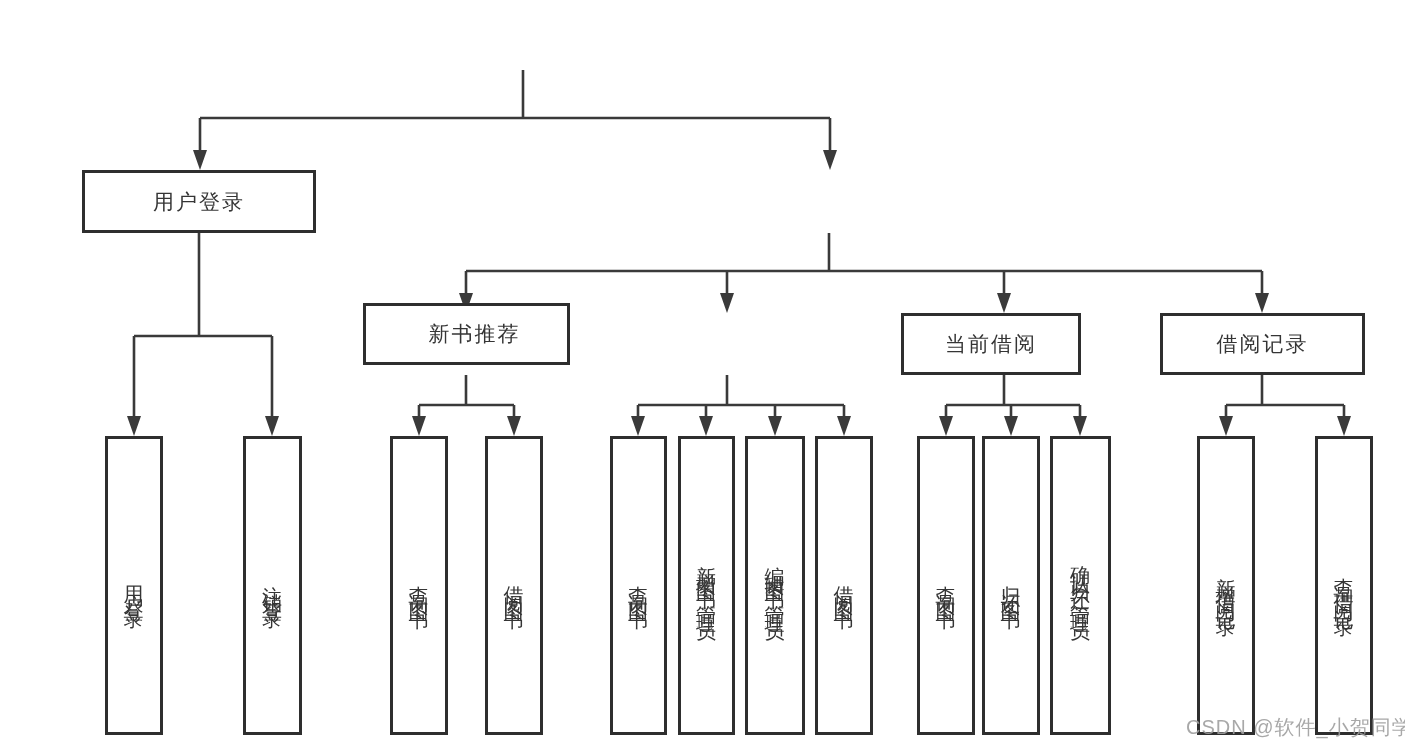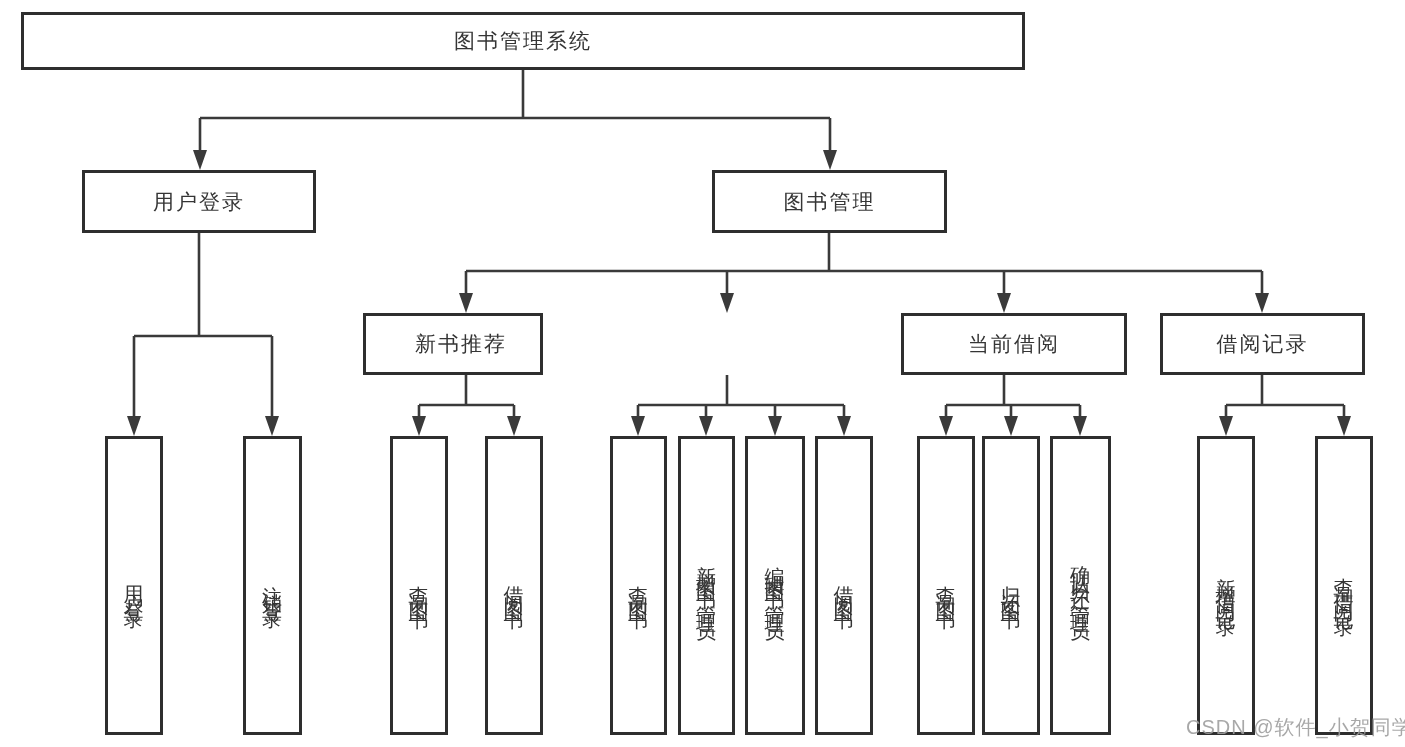--- a/index.html
+++ b/index.html
@@ -78,27 +78,25 @@
       <polygon points="768,416 782,416 775,436"></polygon>
       <polygon points="837,416 851,416 844,436"></polygon>
       <polygon points="939,416 953,416 946,436"></polygon>
       <polygon points="1004,416 1018,416 1011,436"></polygon>
       <polygon points="1073,416 1087,416 1080,436"></polygon>
       <polygon points="1219,416 1233,416 1226,436"></polygon>
       <polygon points="1337,416 1351,416 1344,436"></polygon>
     </g>
   </svg>
 
-  <div class="box h" style="left:21px; top:12px; width:1004px; height:58px;">图书管理系统</div>
 
   <div class="box h" style="left:82px; top:170px; width:234px; height:63px;">用户登录</div>
-  <div class="box h" style="left:712px; top:170px; width:235px; height:63px;">图书管理</div>
 
-  <div class="box h" style="left:363px; top:313px; width:180px; height:62px;padding-left:16px;">新书推荐</div>
-  <div class="box h" style="left:901px; top:313px; width:226px; height:62px;">当前借阅</div>
+  <div class="box h" style="left:363px; top:303px; width:207px; height:62px;padding-left:16px;">新书推荐</div>
+  <div class="box h" style="left:901px; top:313px; width:180px; height:62px;">当前借阅</div>
   <div class="box h" style="left:1160px; top:313px; width:205px; height:62px;">借阅记录</div>
 
   <div class="box v" style="left:105px; top:436px; width:58px; height:299px;">用户登录</div>
   <div class="box v" style="left:243px; top:436px; width:59px; height:299px;">注销登录</div>
 
   <div class="box v" style="left:390px; top:436px; width:58px; height:299px;">查询图书</div>
   <div class="box v" style="left:485px; top:436px; width:58px; height:299px;">借阅图书</div>
 
   <div class="box v" style="left:610px; top:436px; width:57px; height:299px;">查询图书</div>
   <div class="box v" style="left:678px; top:436px; width:57px; height:299px;">新增图书（管理员）</div>

